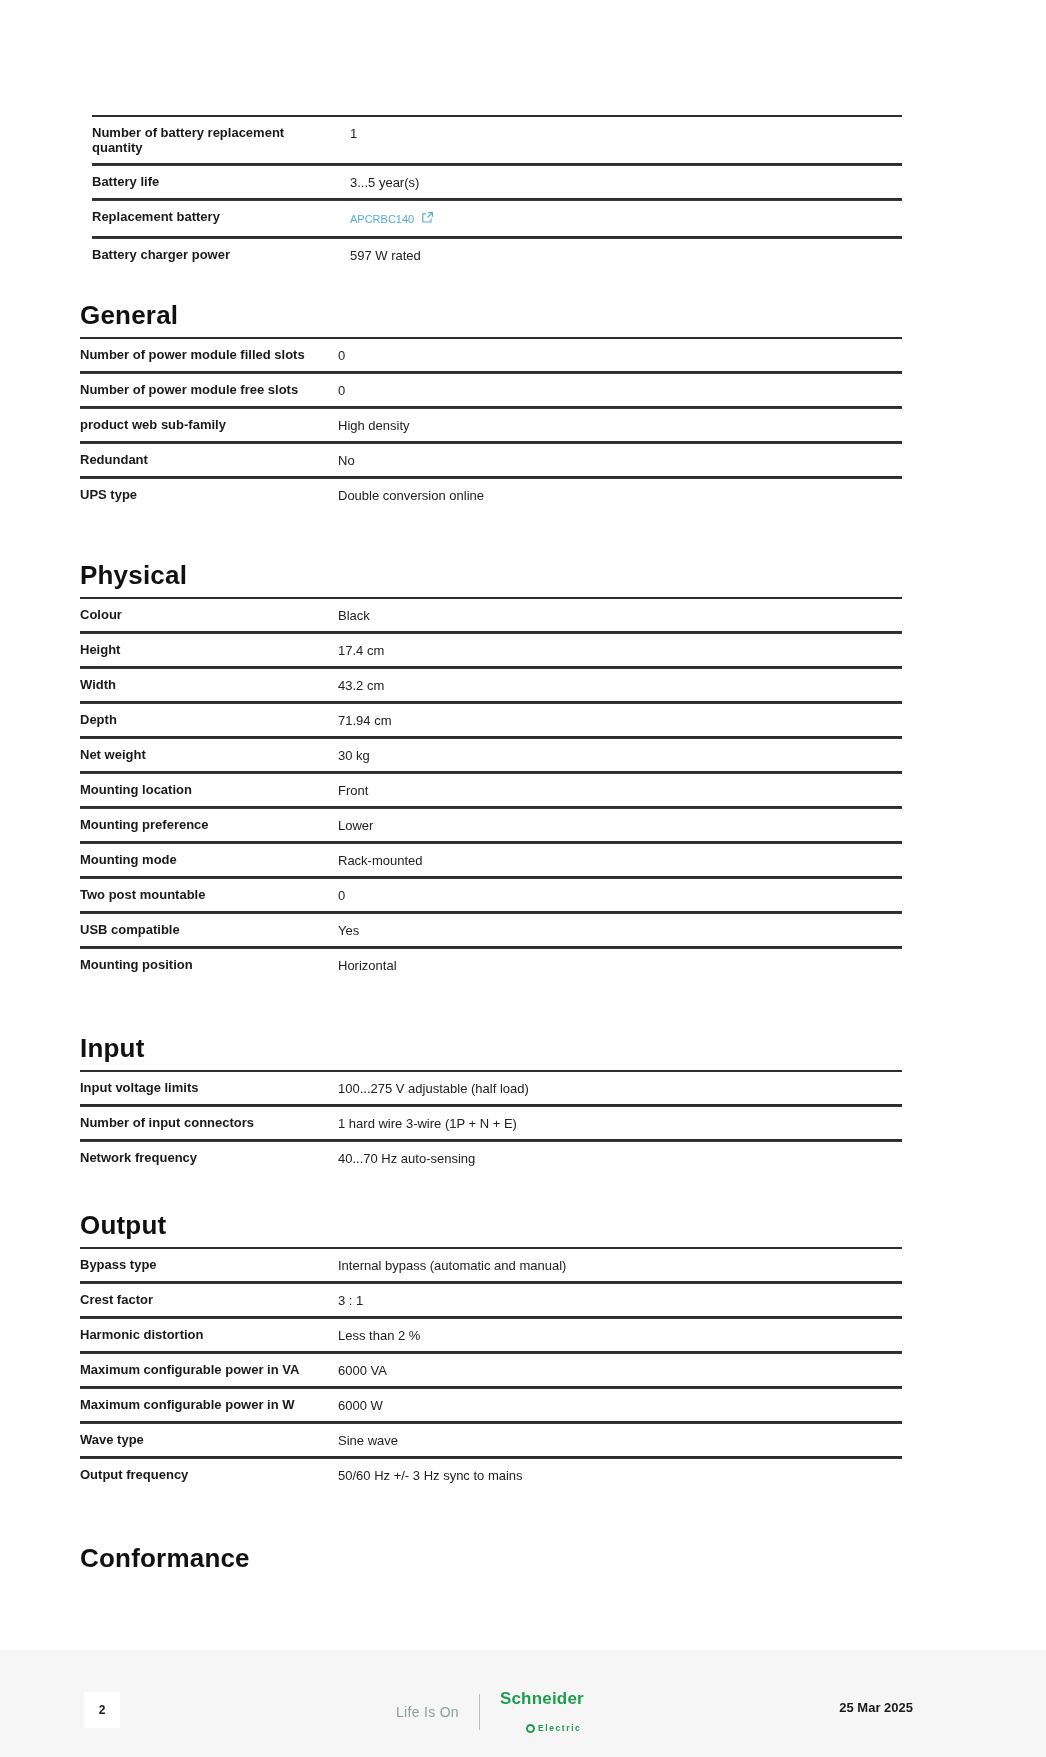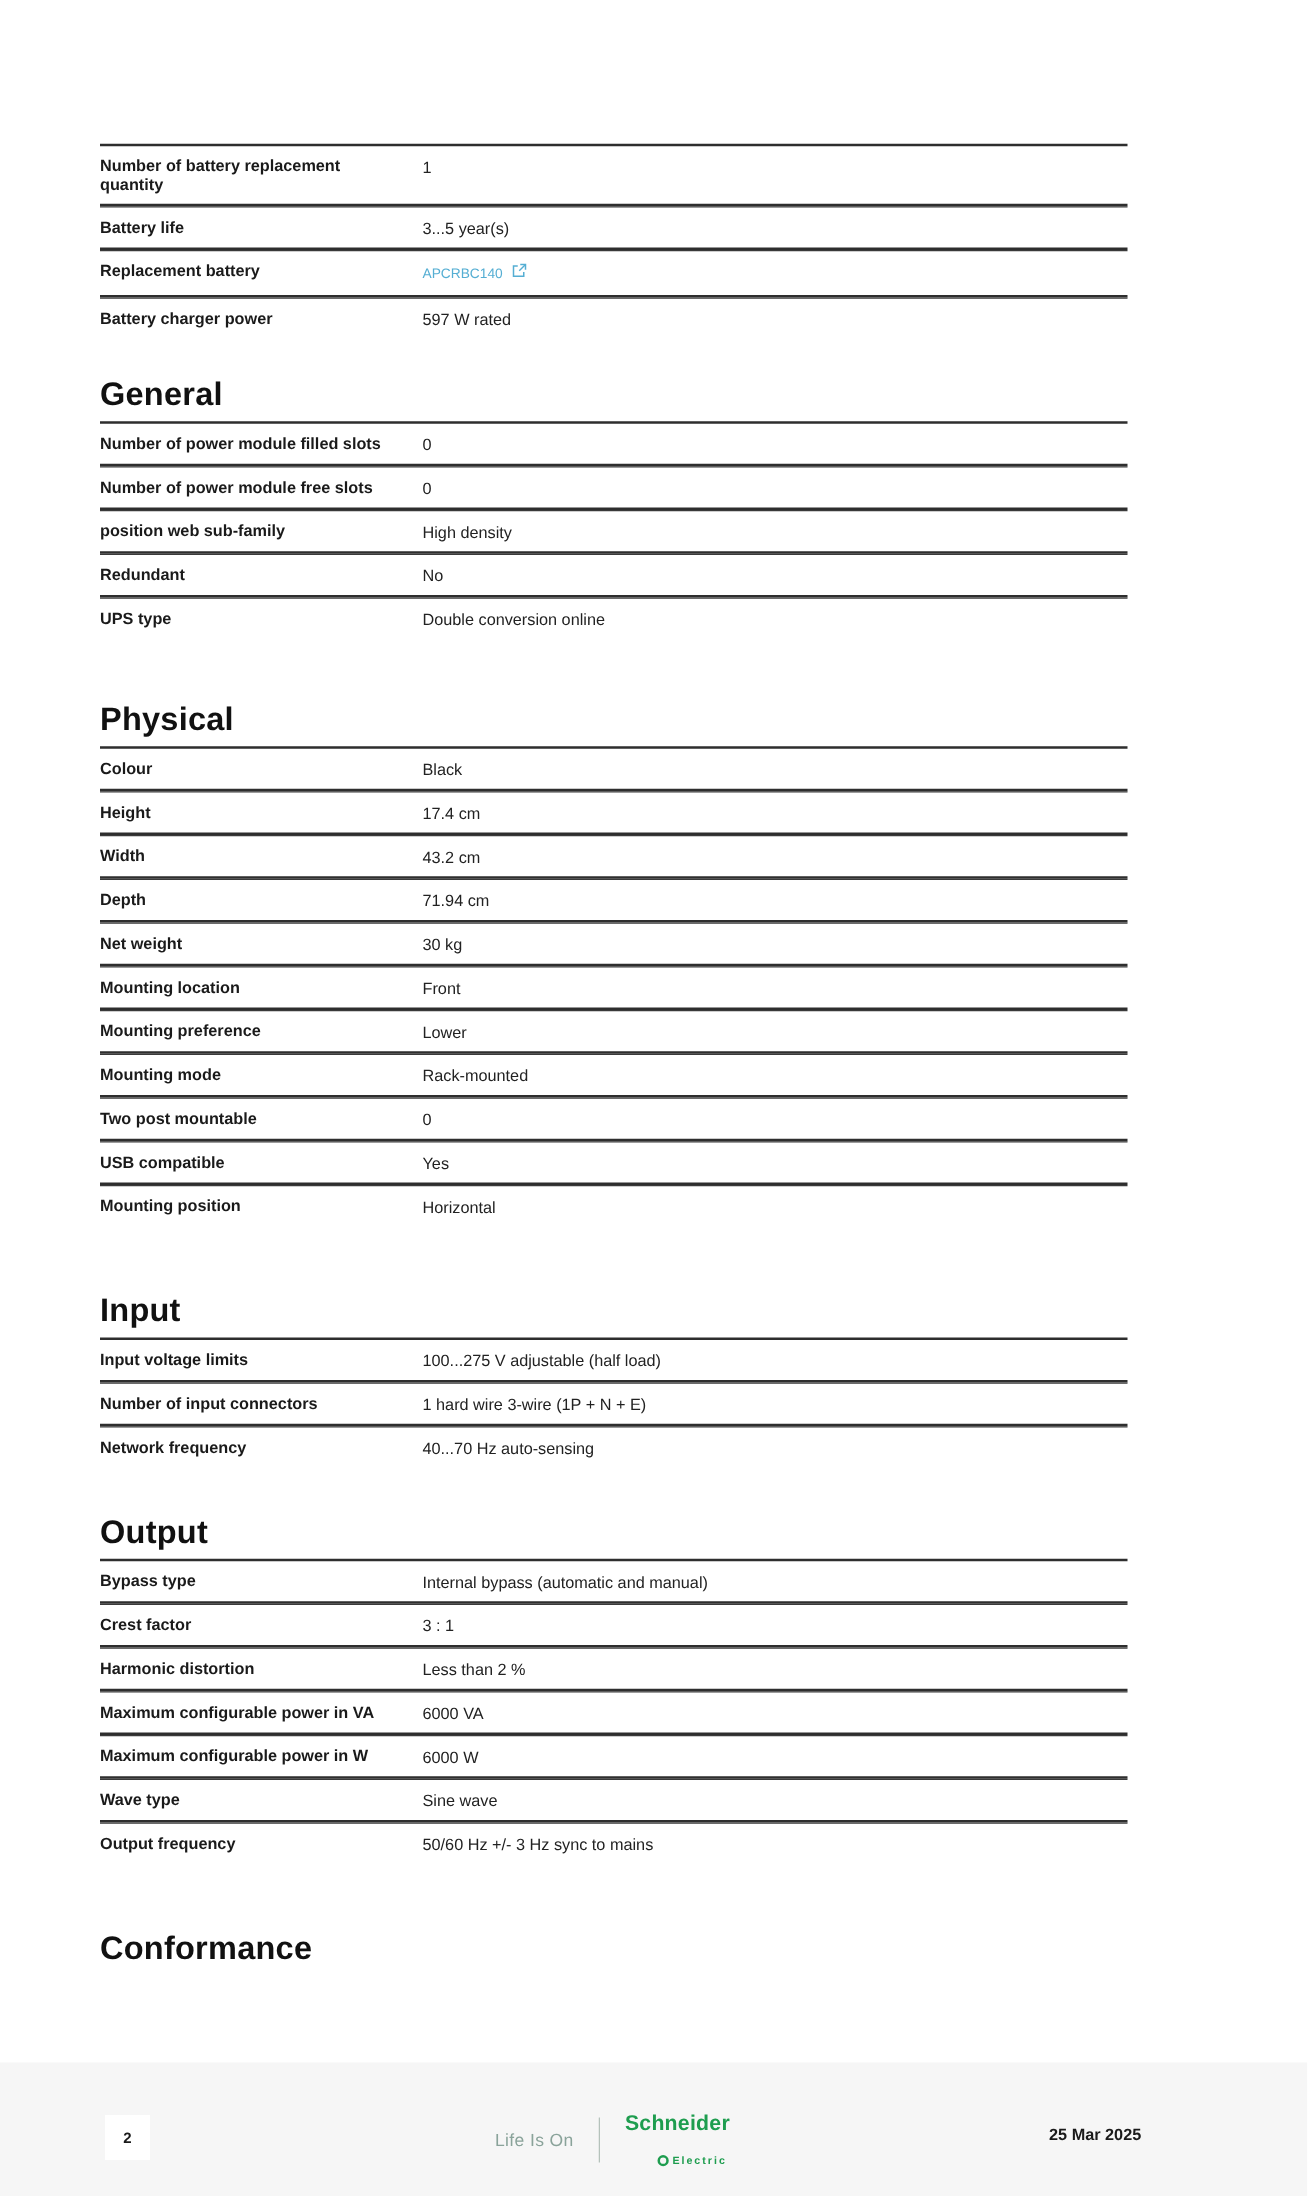--- a/index.html
+++ b/index.html
@@ -32,21 +32,21 @@
     font-size: 26px;
     line-height: 30px;
     font-weight: bold;
     color: #111;
     letter-spacing: 0.2px;
     padding-bottom: 7px;
     border-bottom: 2px solid #2e2e2e;
   }
   .section-heading.no-rule { border-bottom: none; }
 
-  .section.continued .section-rows { border-top: 2px solid #2e2e2e; }
+  .section.continued .section-rows { border-top: 2px solid #2e2e2e; margin-left: 12px; }
 
   .spec-row {
     display: flex;
     align-items: flex-start;
     padding: 8px 0;
   }
   .row-divider {
     height: 2px;
     border-top: 2px solid #2e2e2e;
     border-bottom: 1px solid #3a3a3a;
@@ -210,21 +210,21 @@
 
   </div>
           <div class="row-divider"></div>
           <div class="spec-row">
     <div class="spec-label">Number of power module free slots</div>
     <div class="spec-value">0</div>
 
   </div>
           <div class="row-divider"></div>
           <div class="spec-row">
-    <div class="spec-label">position web sub-family</div>
+    <div class="spec-label">product web sub-family</div>
     <div class="spec-value">High density</div>
 
   </div>
           <div class="row-divider"></div>
           <div class="spec-row">
     <div class="spec-label">Redundant</div>
     <div class="spec-value">No</div>
 
   </div>
           <div class="row-divider"></div>

